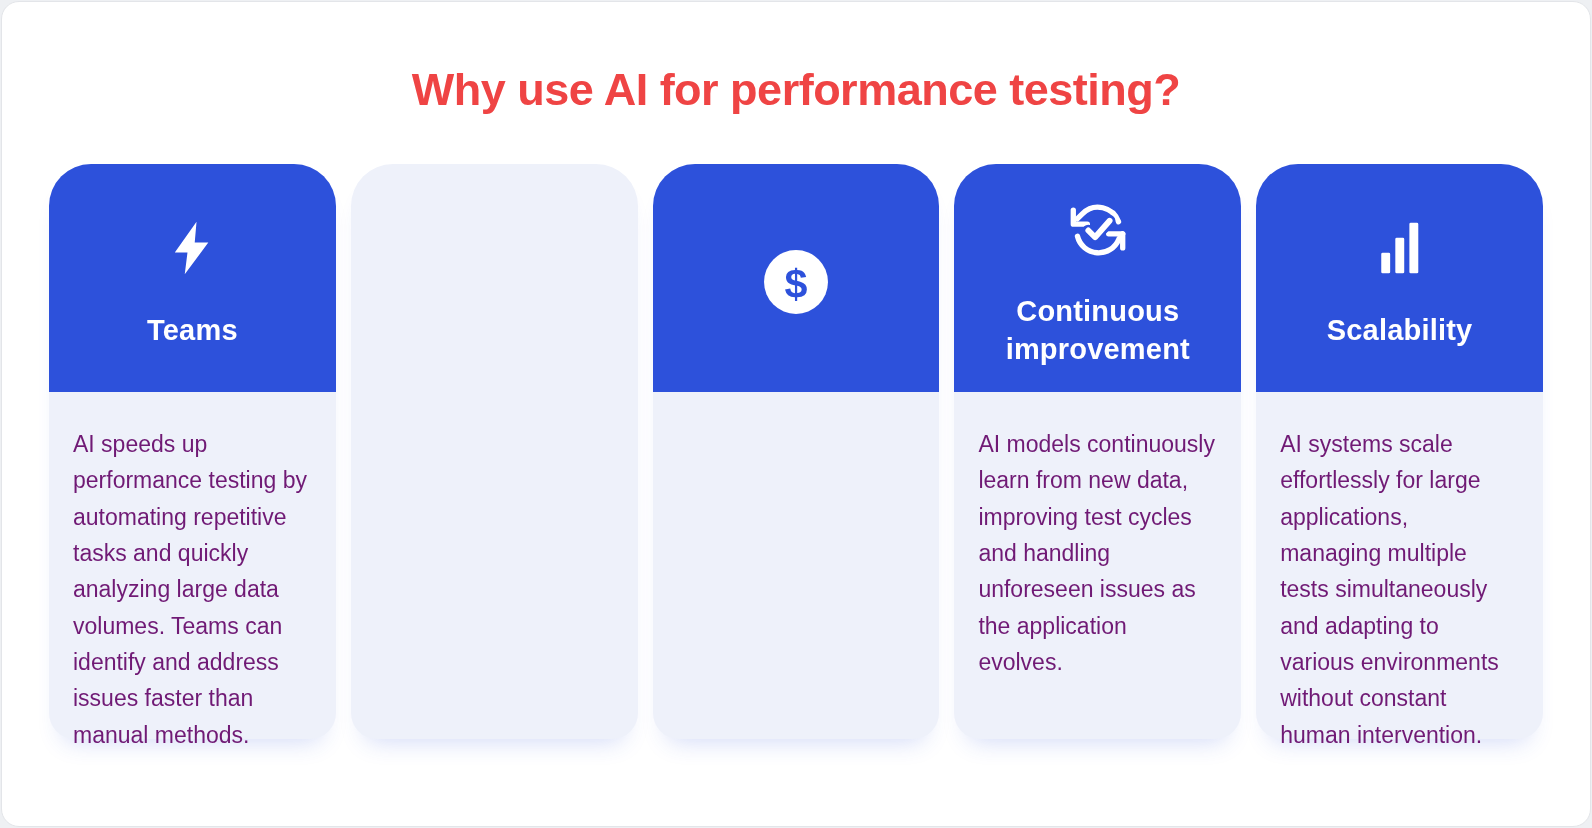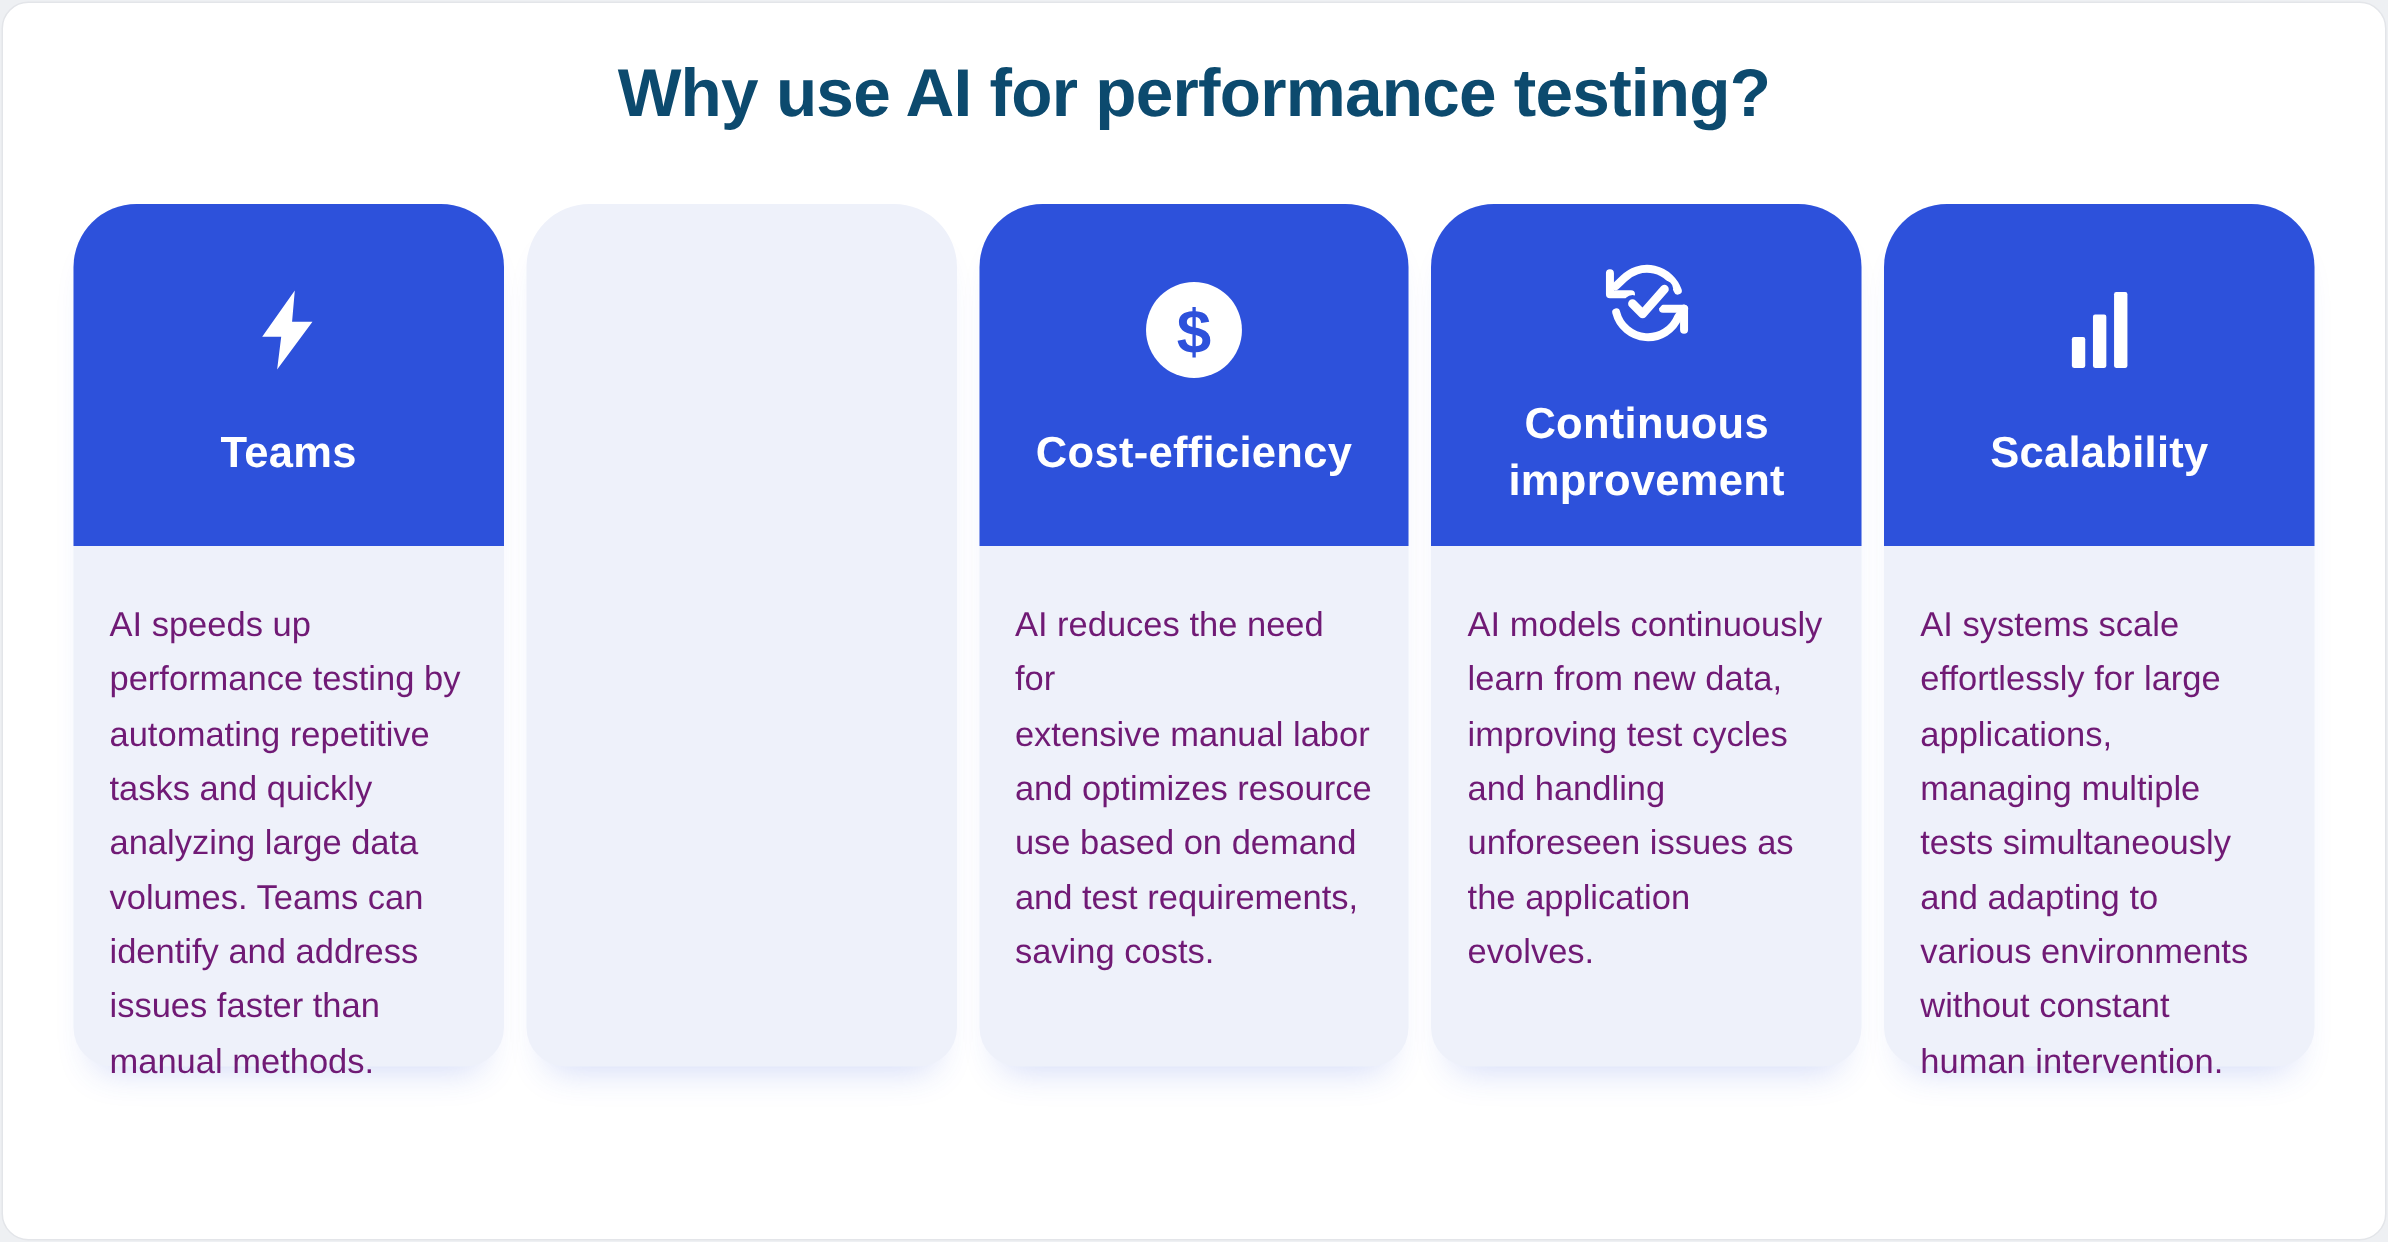--- a/index.html
+++ b/index.html
@@ -11,26 +11,26 @@
   }
   .frame {
     position: absolute;
     inset: 1px;
     background: #ffffff;
     border: 1px solid #e3e5e9;
     border-radius: 18px;
     overflow: hidden;
   }
   .page-title {
-    margin-top: 34px;
+    margin-top: 62px;
     text-align: center;
     font-size: 45px;
     font-weight: 700;
     letter-spacing: -0.5px;
-    color: #0c4a6e;
+    color: #ef4444;
   }
   .cards-row {
     display: flex;
     gap: 15px;
     padding: 0 47px;
     margin-top: 48px;
   }
   .card {
     flex: 1 1 0;
     height: 575px;
@@ -113,29 +113,20 @@
     </div>
 
     <div class="card">
       <div class="card-header">
         <div class="icon-wrap">
           <svg width="66" height="66" viewBox="0 0 64 64">
             <circle cx="32" cy="32" r="31" fill="#ffffff"></circle>
             <text x="32" y="33.5" text-anchor="middle" dominant-baseline="central" font-family="Liberation Sans, DejaVu Sans, sans-serif" font-size="40" font-weight="bold" fill="#2d51db">$</text>
           </svg>
         </div>
-        <div class="card-title">Cost-efficiency</div>
-      </div>
-      <div class="card-body">
-        <p class="card-desc">AI reduces the need for
-extensive manual labor
-and optimizes resource
-use based on demand
-and test requirements,
-saving costs.</p>
       </div>
     </div>
 
     <div class="card">
       <div class="card-header">
         <div class="icon-wrap">
           <svg width="62" height="62" viewBox="0 0 64 64" fill="none" stroke="#ffffff" stroke-width="5.5" stroke-linecap="round" stroke-linejoin="round">
             <path d="M53.2 24.5 A22.5 22.5 0 0 0 16.1 16.1 L10.5 21.5"></path>
             <polyline points="6.5,12.5 6.5,27 21,27"></polyline>
             <path d="M57.5 37 L53.5 42.5 A22.5 22.5 0 0 1 10.8 39.5"></path>

